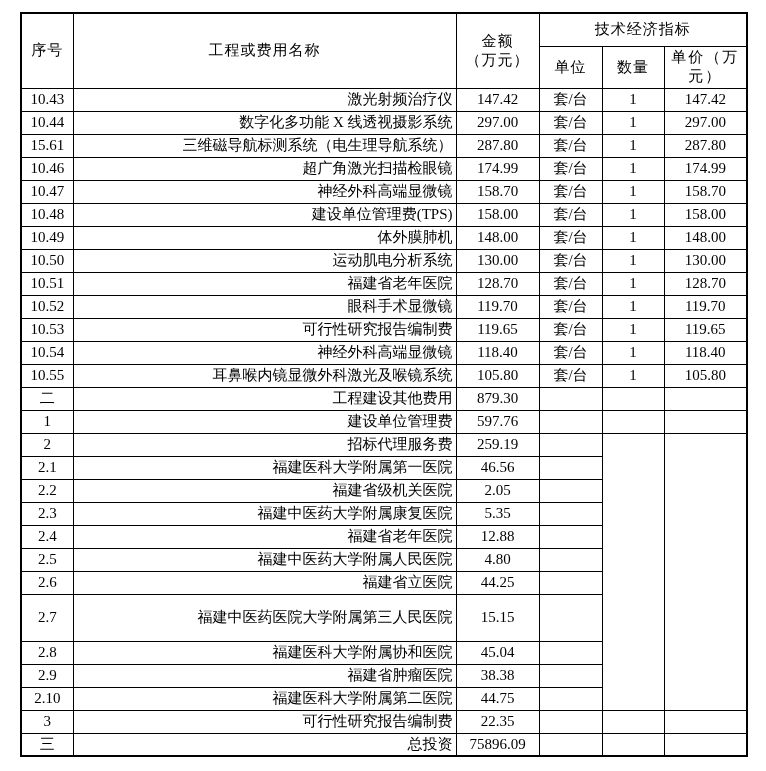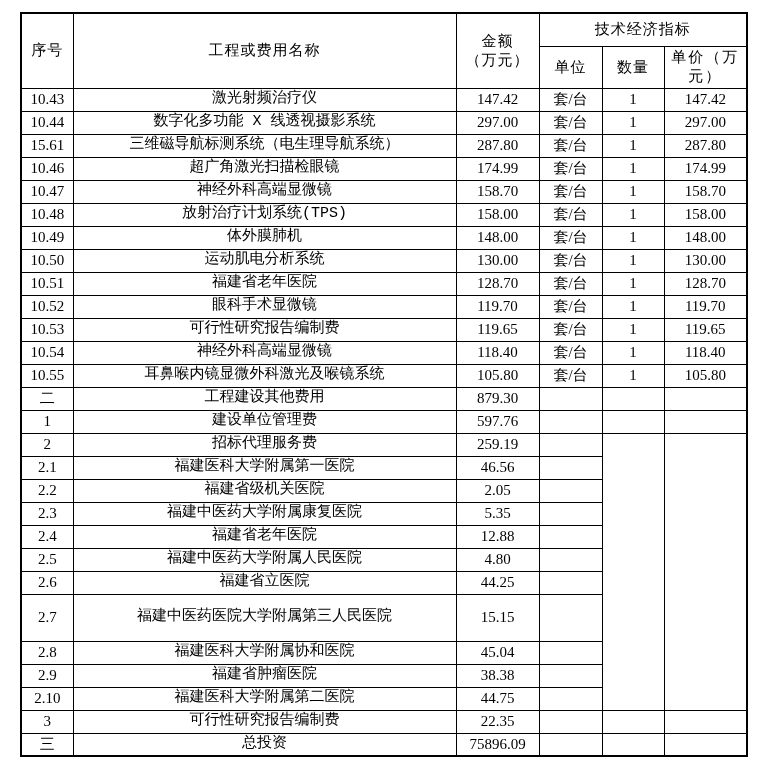--- a/index.html
+++ b/index.html
@@ -31,21 +31,21 @@
     line-height: 1.25;
     padding: 1px 3px;
     overflow: hidden;
     vertical-align: middle;
   }
   thead tr.h1 { height: 33px; }
   thead tr.h2 { height: 42px; }
   tbody tr { height: 23px; padding-left: 36px; }
   tbody tr.tall { height: 47px; margin-top: 28px; }
   .c-center { text-align: center; }
-  .c-name   { text-align: center; padding-left: 9px; font-family: Liberation Mono, monospace; }
+  .c-name   { text-align: right; padding-left: 9px; }
   .prewrap  { white-space: pre-line; text-align: center; }
   th.h-price {
     text-align: center;
     padding-left: 6px;
     letter-spacing: 2px;
   }
   th { letter-spacing: 1px; }
 </style>
 </head>
 <body>
@@ -110,21 +110,21 @@
         <tr>
           <td class="c-center">10.47</td>
           <td class="c-name">神经外科高端显微镜</td>
           <td class="c-center">158.70</td>
           <td class="c-center">套/台</td>
           <td class="c-center">1</td>
           <td class="c-center">158.70</td>
         </tr>
         <tr>
           <td class="c-center">10.48</td>
-          <td class="c-name">放射治疗计划系统(TPS)</td>
+          <td class="c-name">建设单位管理费(TPS)</td>
           <td class="c-center">158.00</td>
           <td class="c-center">套/台</td>
           <td class="c-center">1</td>
           <td class="c-center">158.00</td>
         </tr>
         <tr>
           <td class="c-center">10.49</td>
           <td class="c-name">体外膜肺机</td>
           <td class="c-center">148.00</td>
           <td class="c-center">套/台</td>

